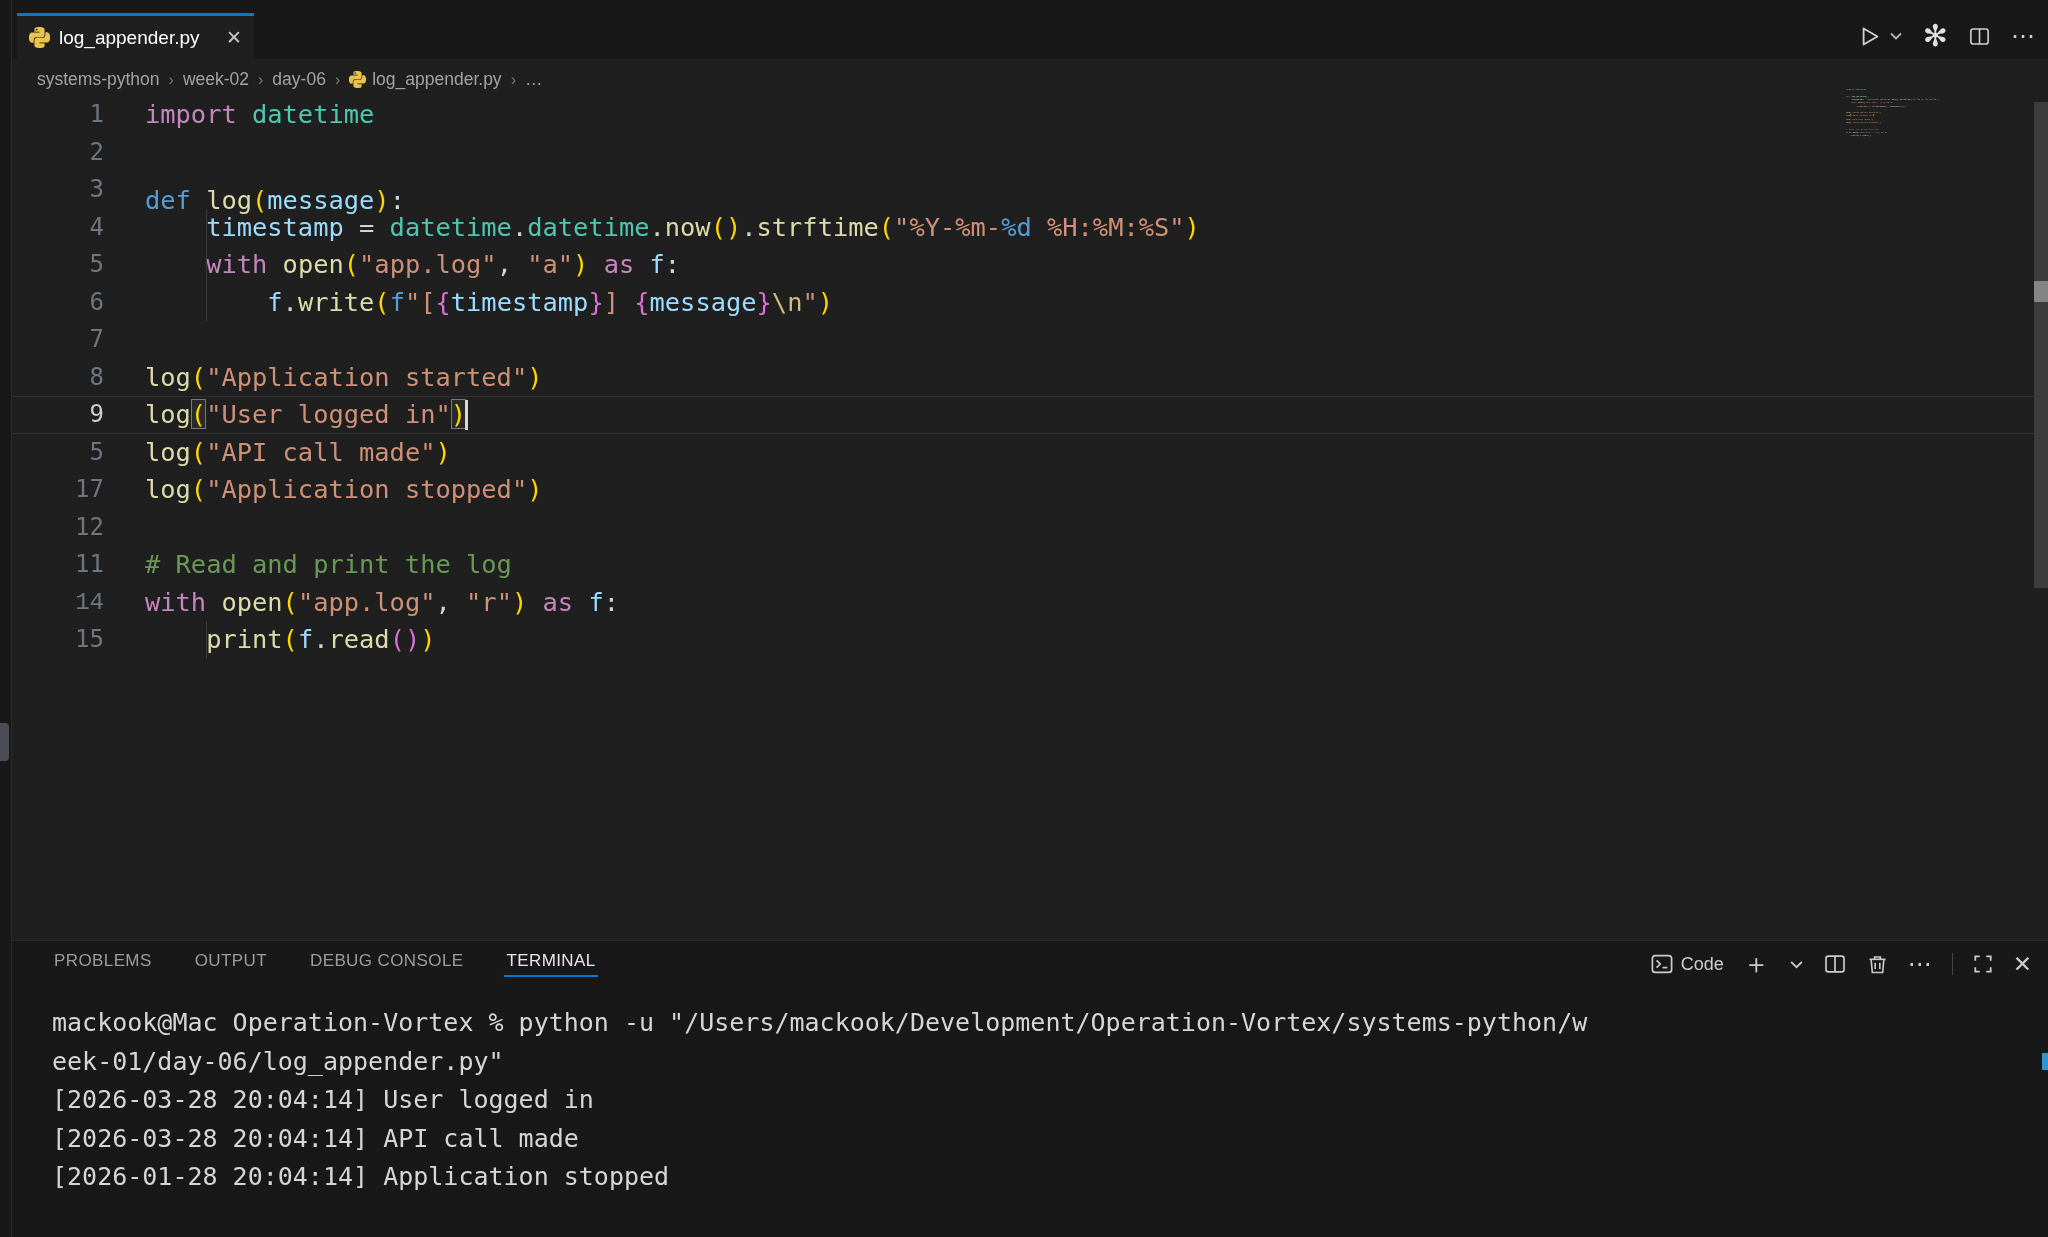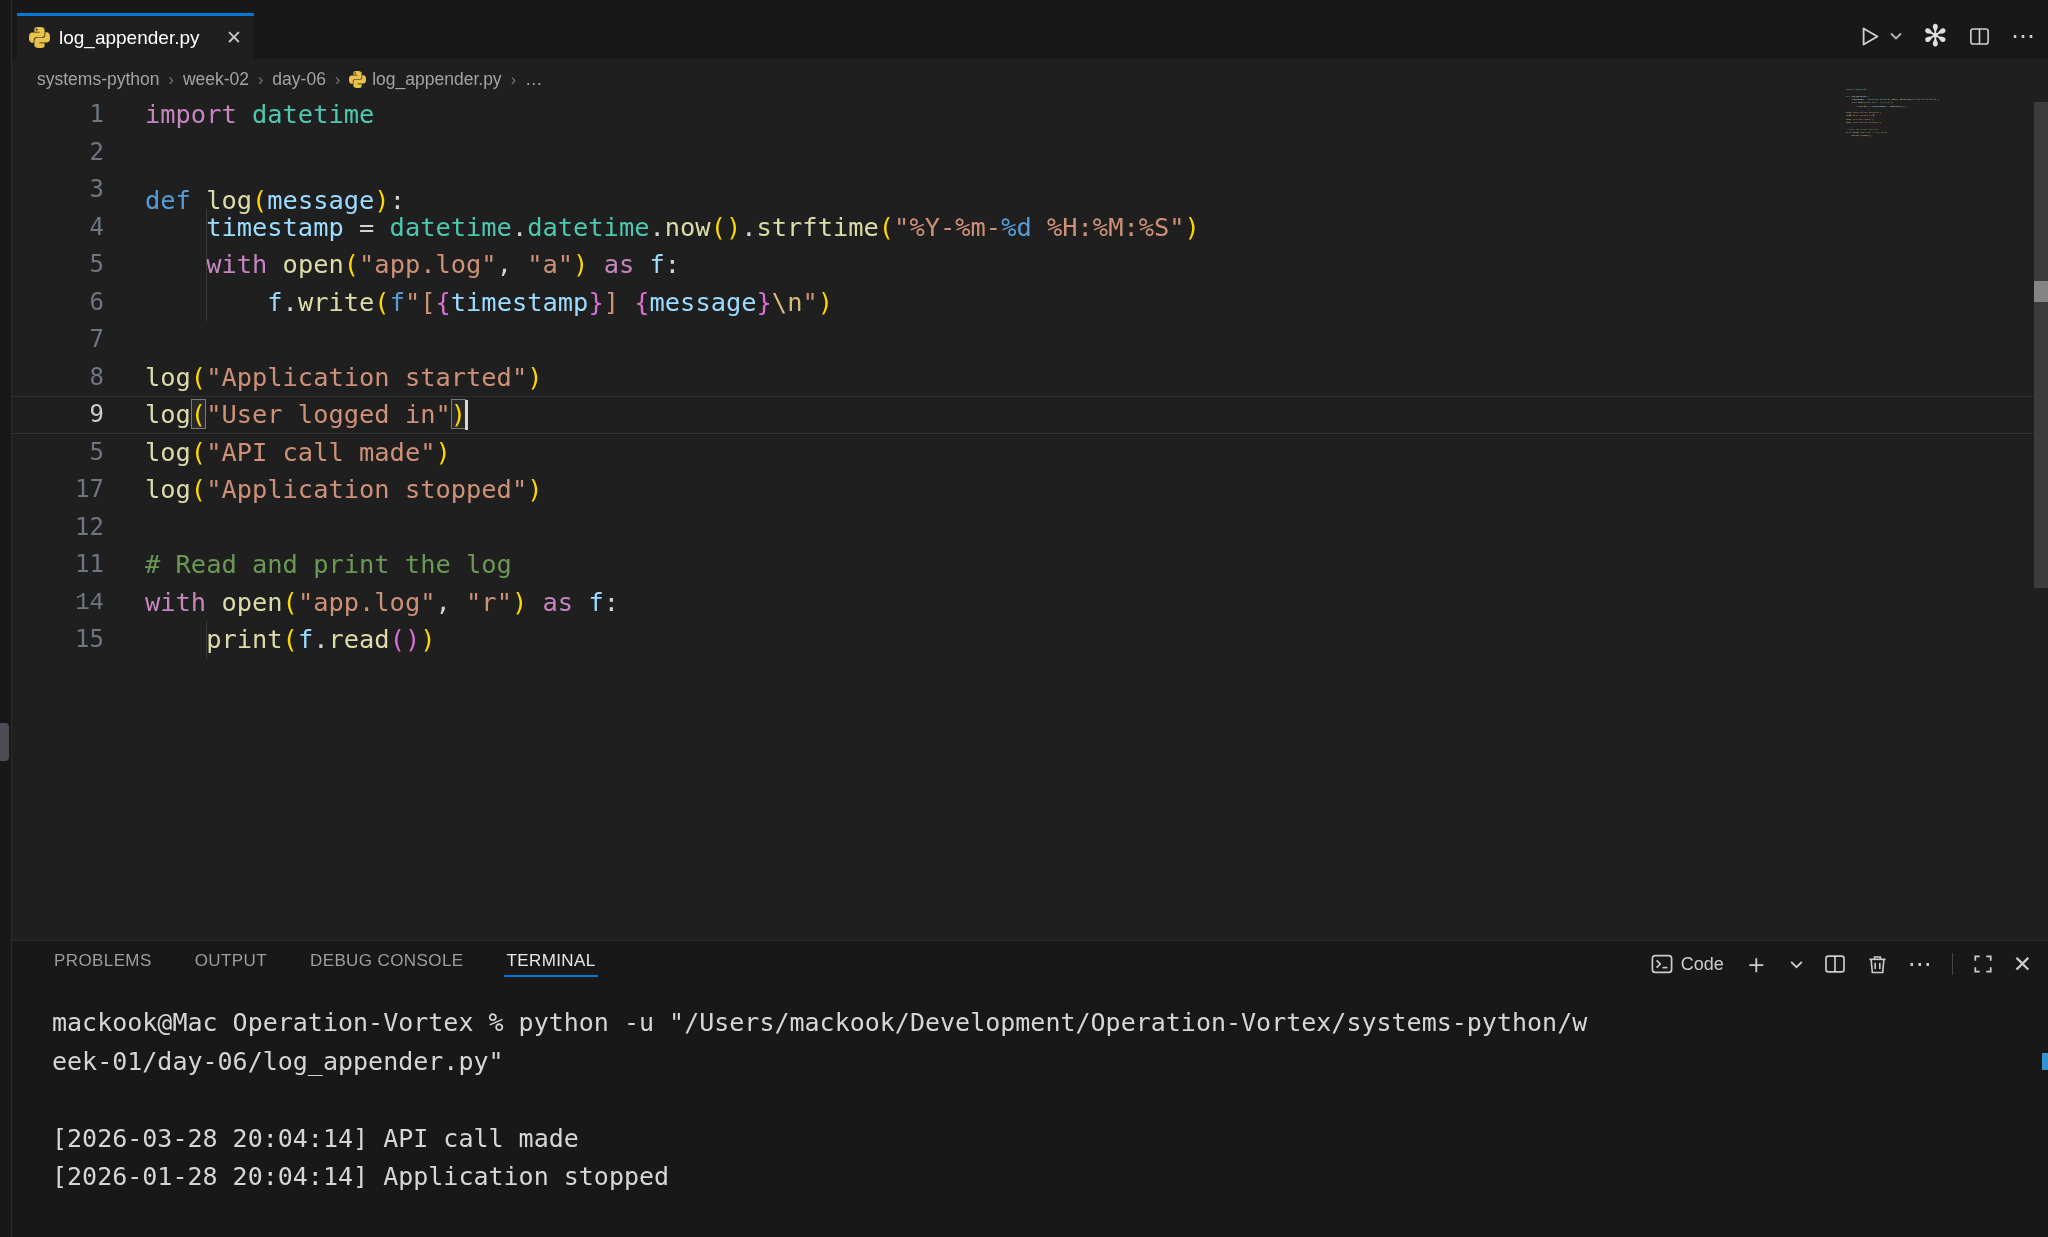--- a/index.html
+++ b/index.html
@@ -238,17 +238,18 @@
           <path d="M17 13 V17 H13"></path>
           <path d="M7 17 H3 V13"></path>
         </svg>
     </span>
     <span class="ic" style="font-size:23px;color:#cccccc;">✕</span>
   </div>
   <div id="term-lines">
     <span id="term-marker"></span>
   <div class="term-line" style="top: 17px;">mackook@Mac Operation-Vortex % python -u "/Users/mackook/Development/Operation-Vortex/systems-python/w</div>
       <div class="term-line" style="top: 55.6px;">eek-01/day-06/log_appender.py"</div>
+      <div class="term-line" style="top: 94.2px;">[2026-03-28 20:04:14] User logged in</div>
       <div class="term-line" style="top: 132.8px;">[2026-03-28 20:04:14] API call made</div>
       <div class="term-line" style="top: 171.4px;">[2026-01-28 20:04:14] Application stopped</div>
       <div class="term-line" style="top: 248.6px;">[2026-03-28 20:04:20] User logged in</div>
     </div>
 </div>
 
 </body></html>

